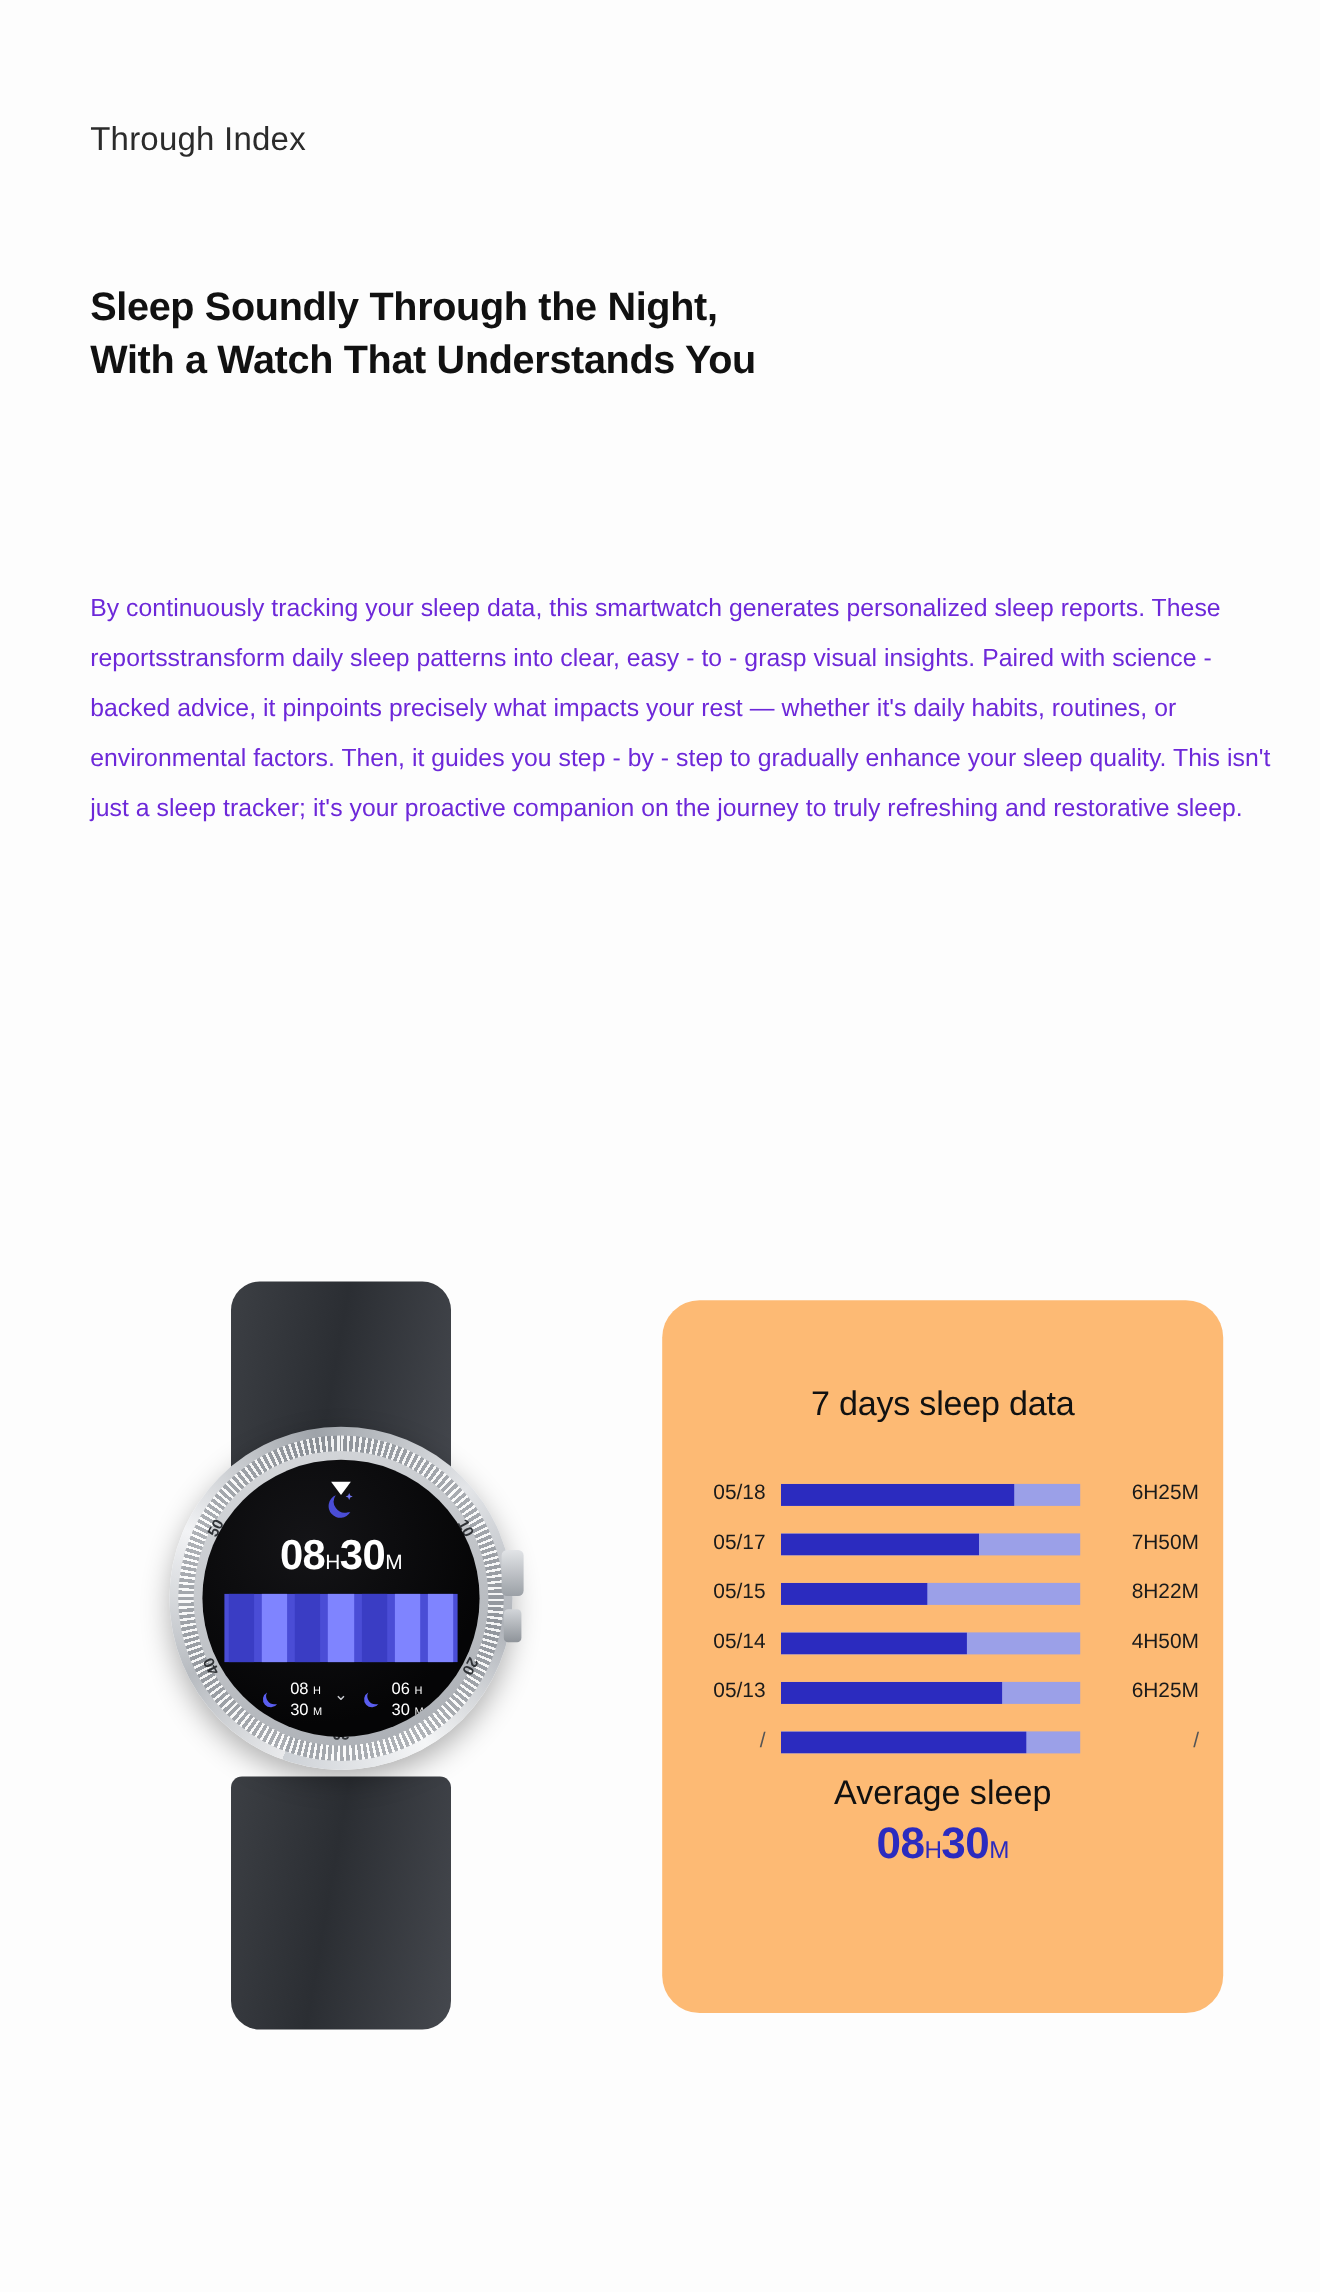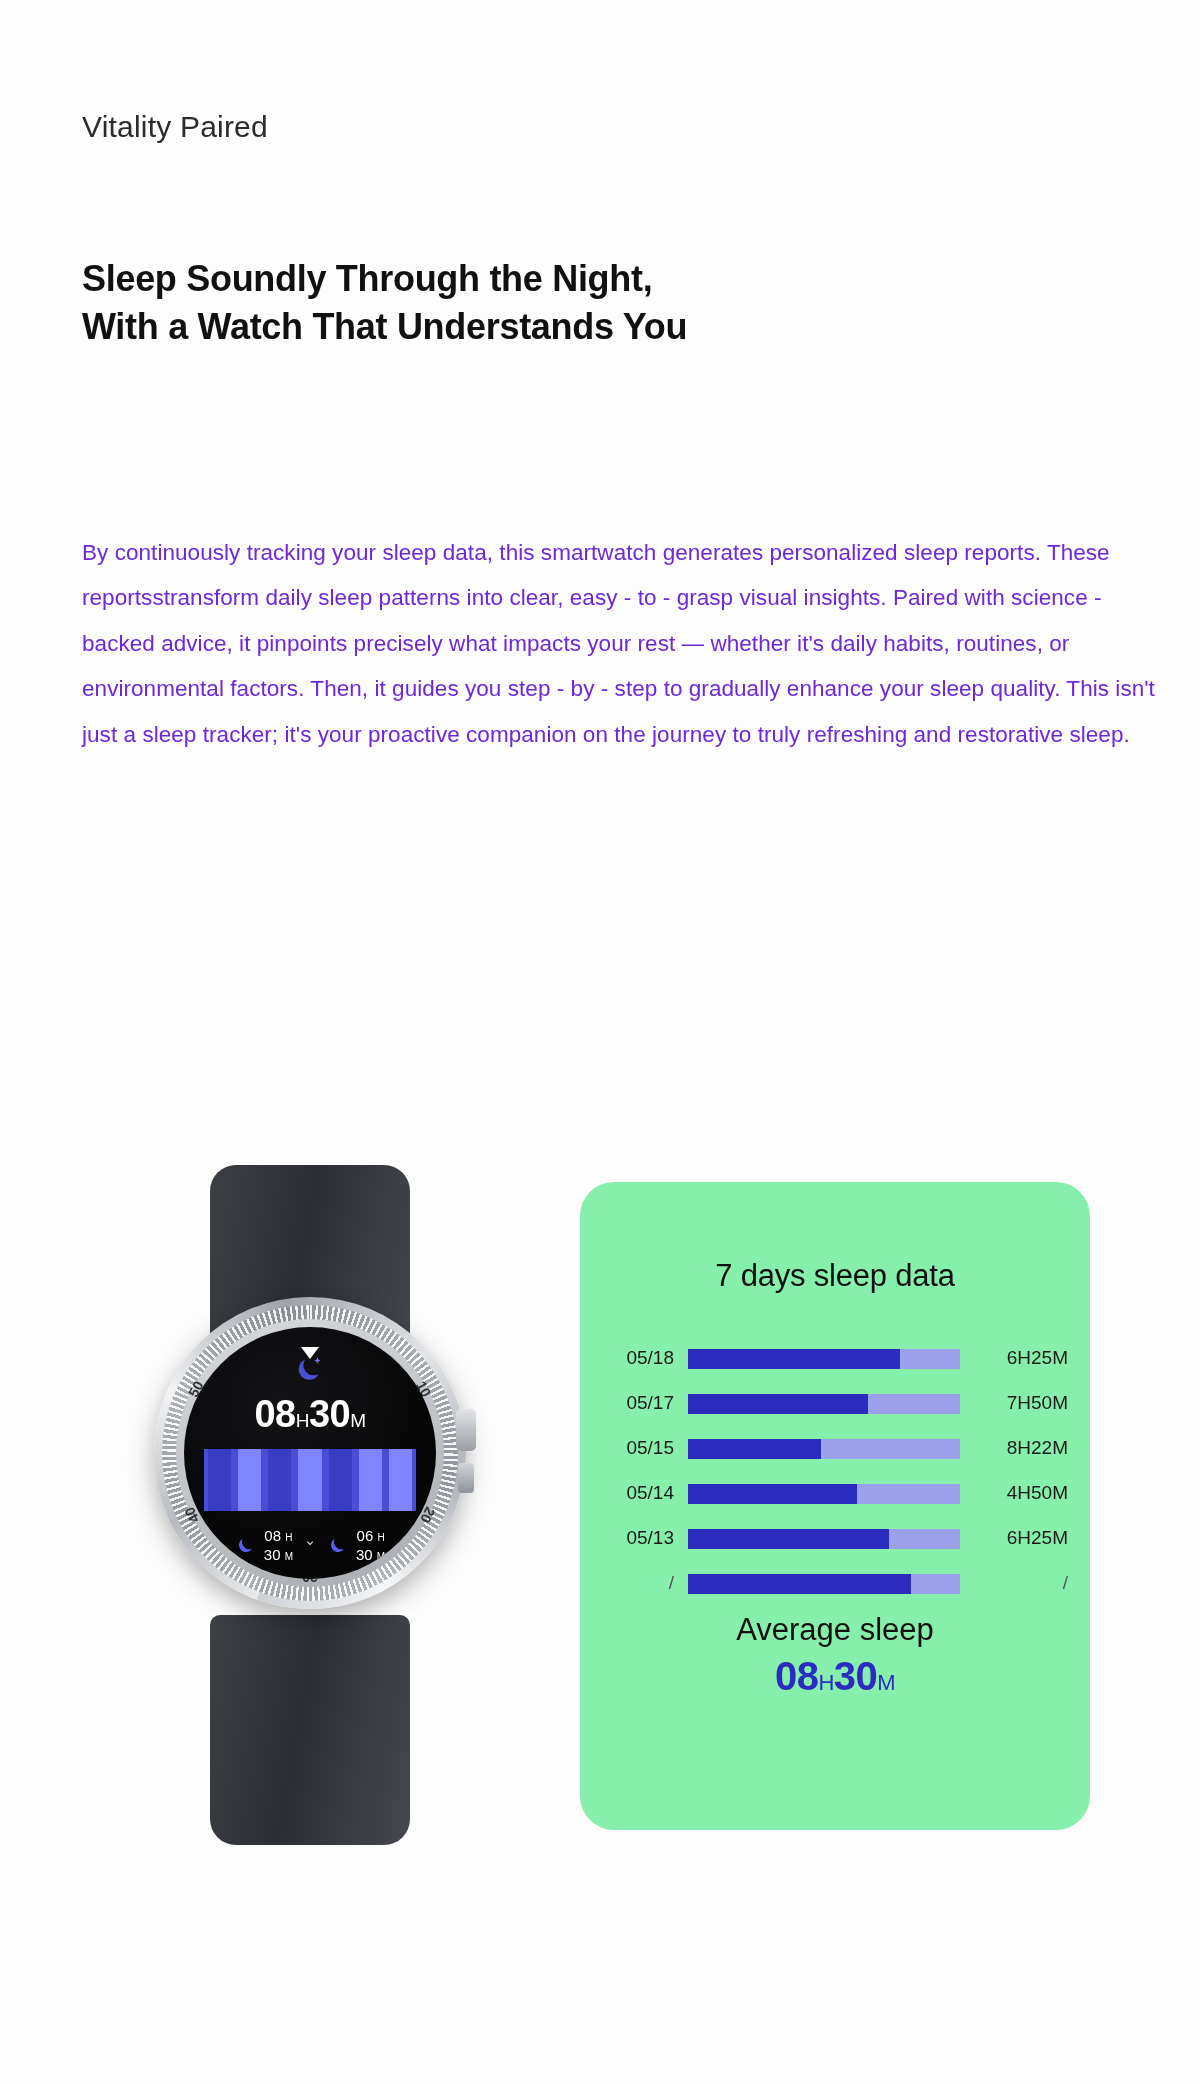--- a/index.html
+++ b/index.html
@@ -187,41 +187,41 @@
   .wstats {
     position: absolute;
     left: 18px;
     right: 18px;
     top: 200px;
     display: flex;
     justify-content: center;
     gap: 34px;
     color: #fff;
   }
-  .wstat { display: flex; align-items: center; gap: 7px; text-align: center; }
+  .wstat { display: flex; align-items: center; gap: 7px; }
   .wstat .mn { width: 22px; height: 22px; }
   .wstat .val { font-size: 15px; font-weight: bold; line-height: 1.25; }
   .wstat .val span { font-size: 10px; font-weight: normal; }
   .chev {
     position: absolute;
     left: 50%;
     bottom: 30px;
     transform: translateX(-50%);
     color: #c9cbd0;
     font-size: 15px;
   }
 
   
   .card {
     position: absolute;
-    left: 580px;
+    left: 602px;
     top: 1182px;
     width: 510px;
     height: 648px;
-    background: #86efac;
+    background: #fdba74;
     border-radius: 34px;
   }
   .card-title {
     text-align: center;
     font-size: 31px;
     color: #111;
     margin-top: 76px;
     letter-spacing: -0.2px;
   }
   .rows { margin-top: 30px; padding: 0 22px; }
@@ -271,21 +271,21 @@
     letter-spacing: -0.5px;
   }
   .avg-value .big { font-size: 40px; }
   .avg-value .sm { font-size: 22px; font-weight: normal; }
 </style>
 </head>
 <body>
 
 <div class="page">
 
-  <div class="eyebrow">Vitality Paired</div>
+  <div class="eyebrow">Through Index</div>
 
   <h1 class="headline">
     <span class="l1">Sleep Soundly Through the Night,</span>
     <span class="l2">With a Watch That Understands You</span>
   </h1>
 
   <p class="body-copy">By continuously tracking your sleep data, this smartwatch generates personalized sleep reports. These reportsstransform daily sleep patterns into clear, easy - to - grasp visual insights. Paired with science - backed advice, it pinpoints precisely what impacts your rest — whether it's daily habits, routines, or environmental factors. Then, it guides you step - by - step to gradually enhance your sleep quality. This isn't just a sleep tracker; it's your proactive companion on the journey to truly refreshing and restorative sleep.</p>
 
   <div class="watch-wrap">
     <div class="strap strap-top"></div>

